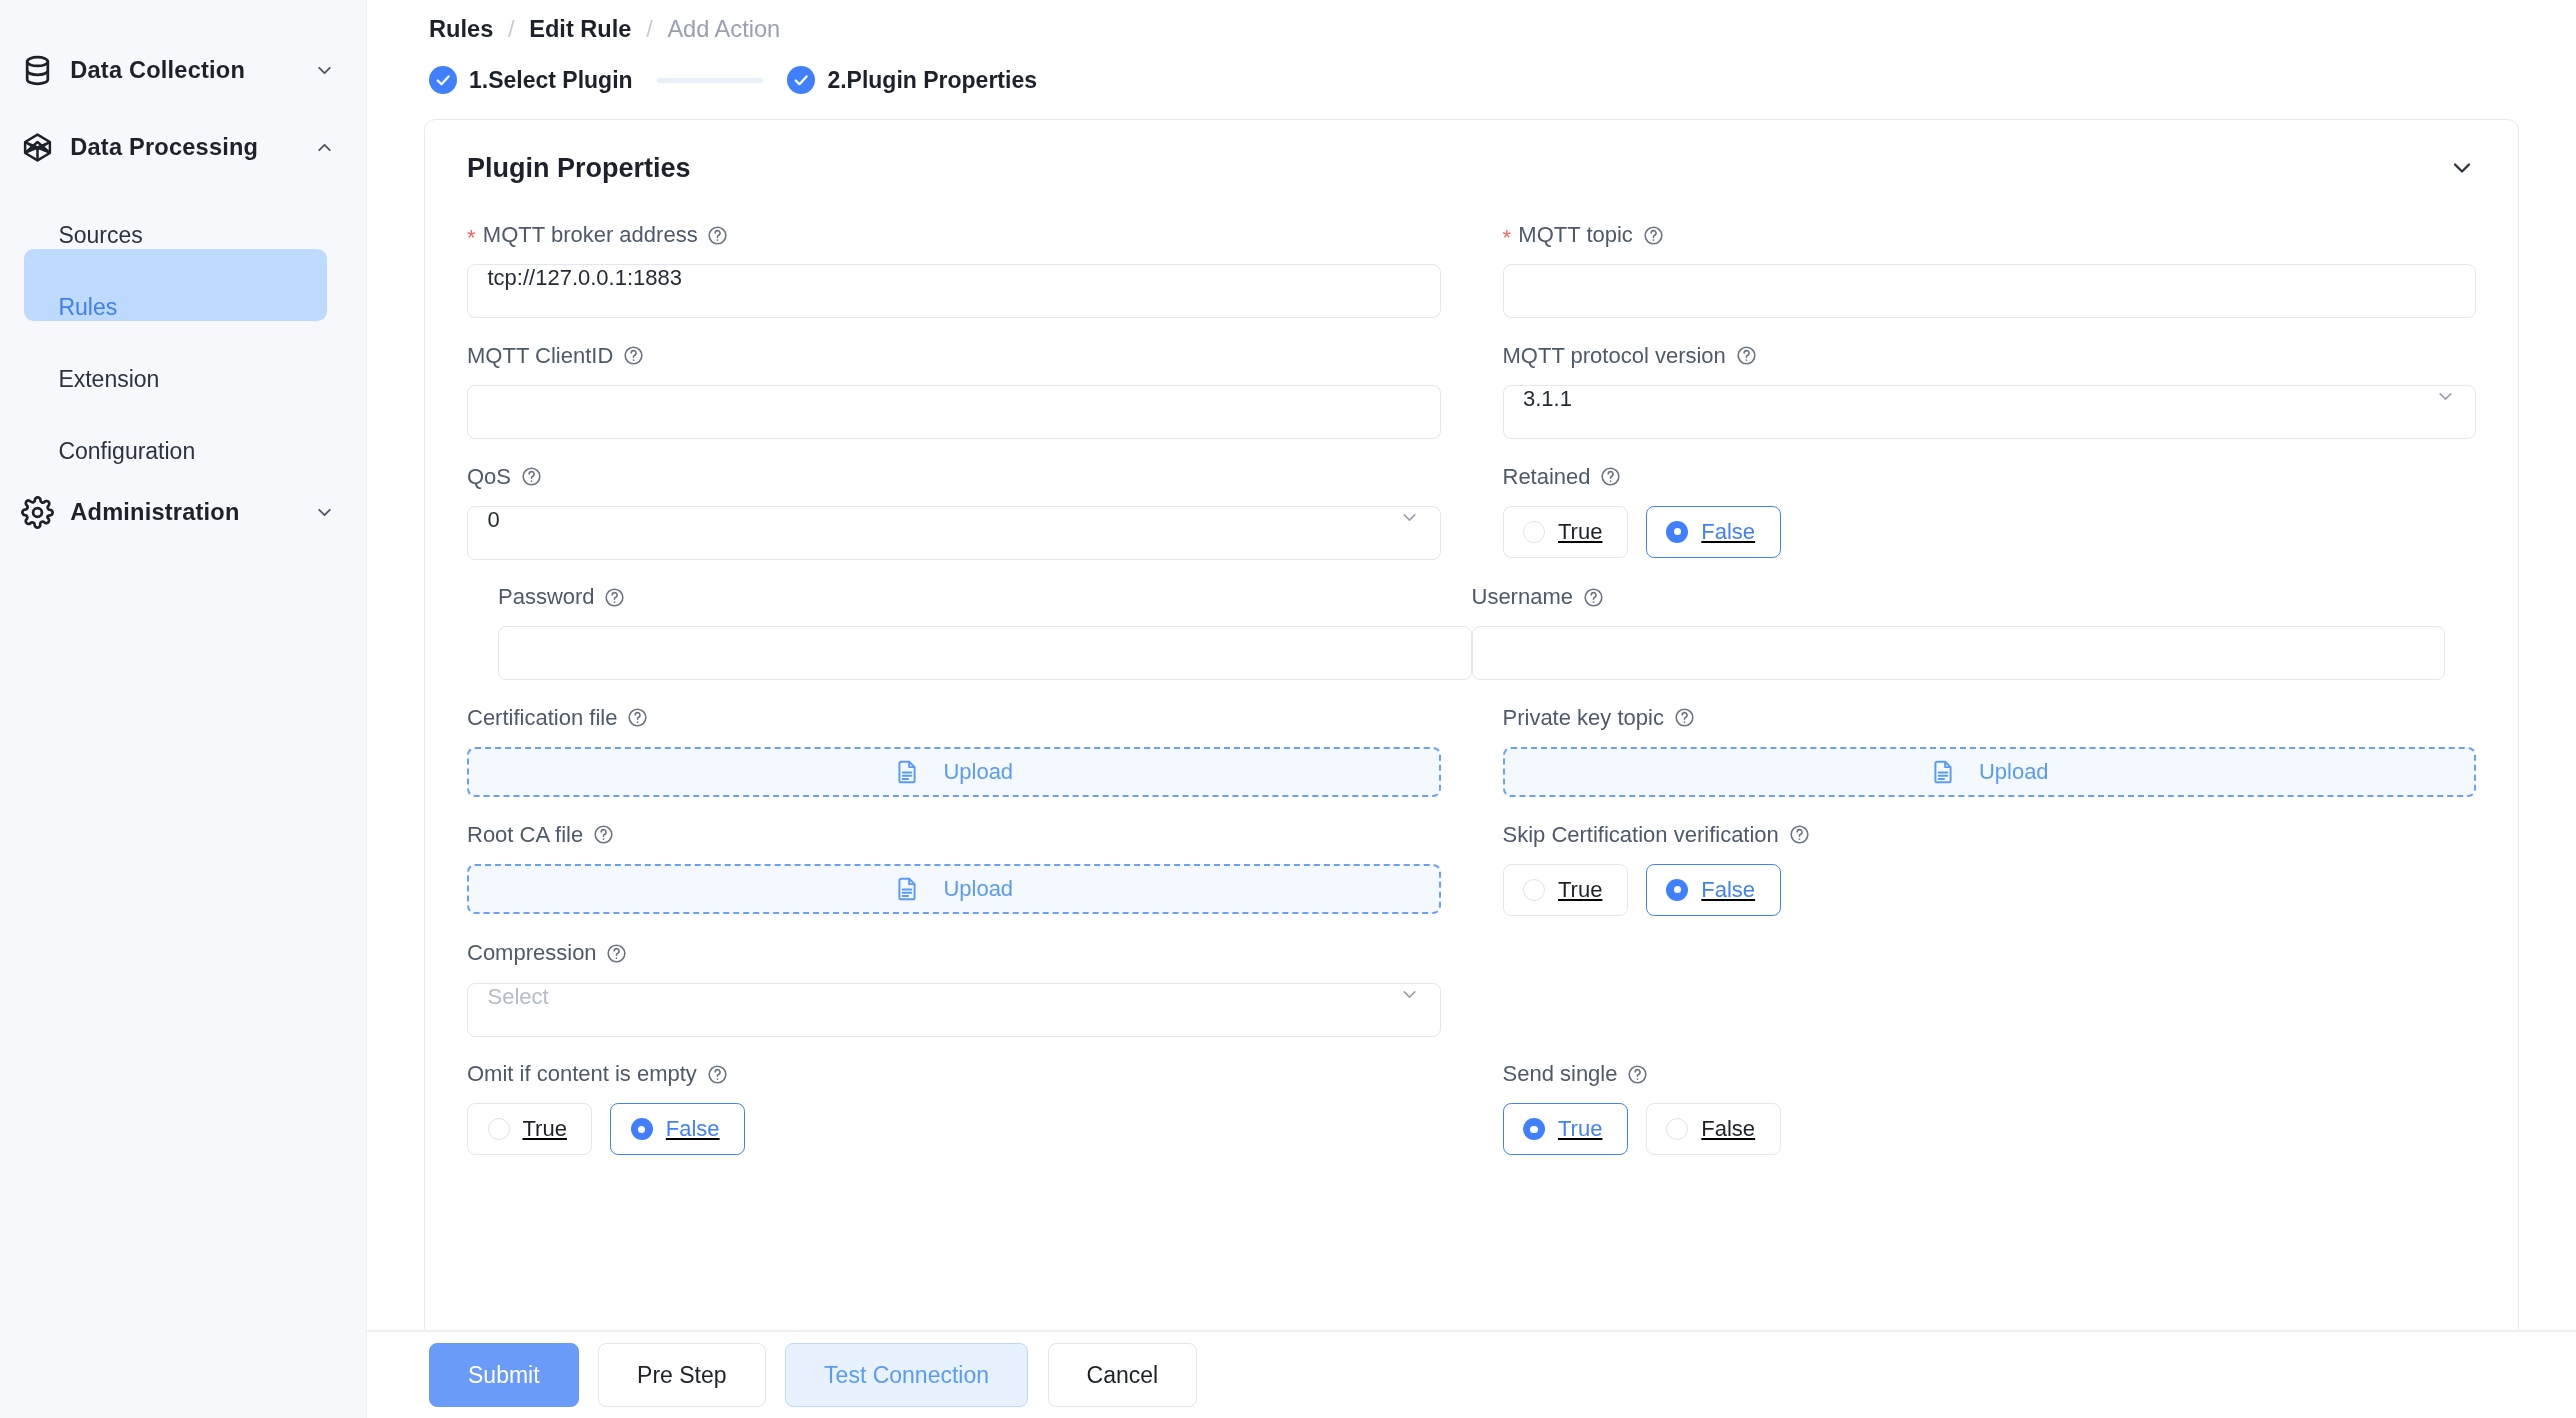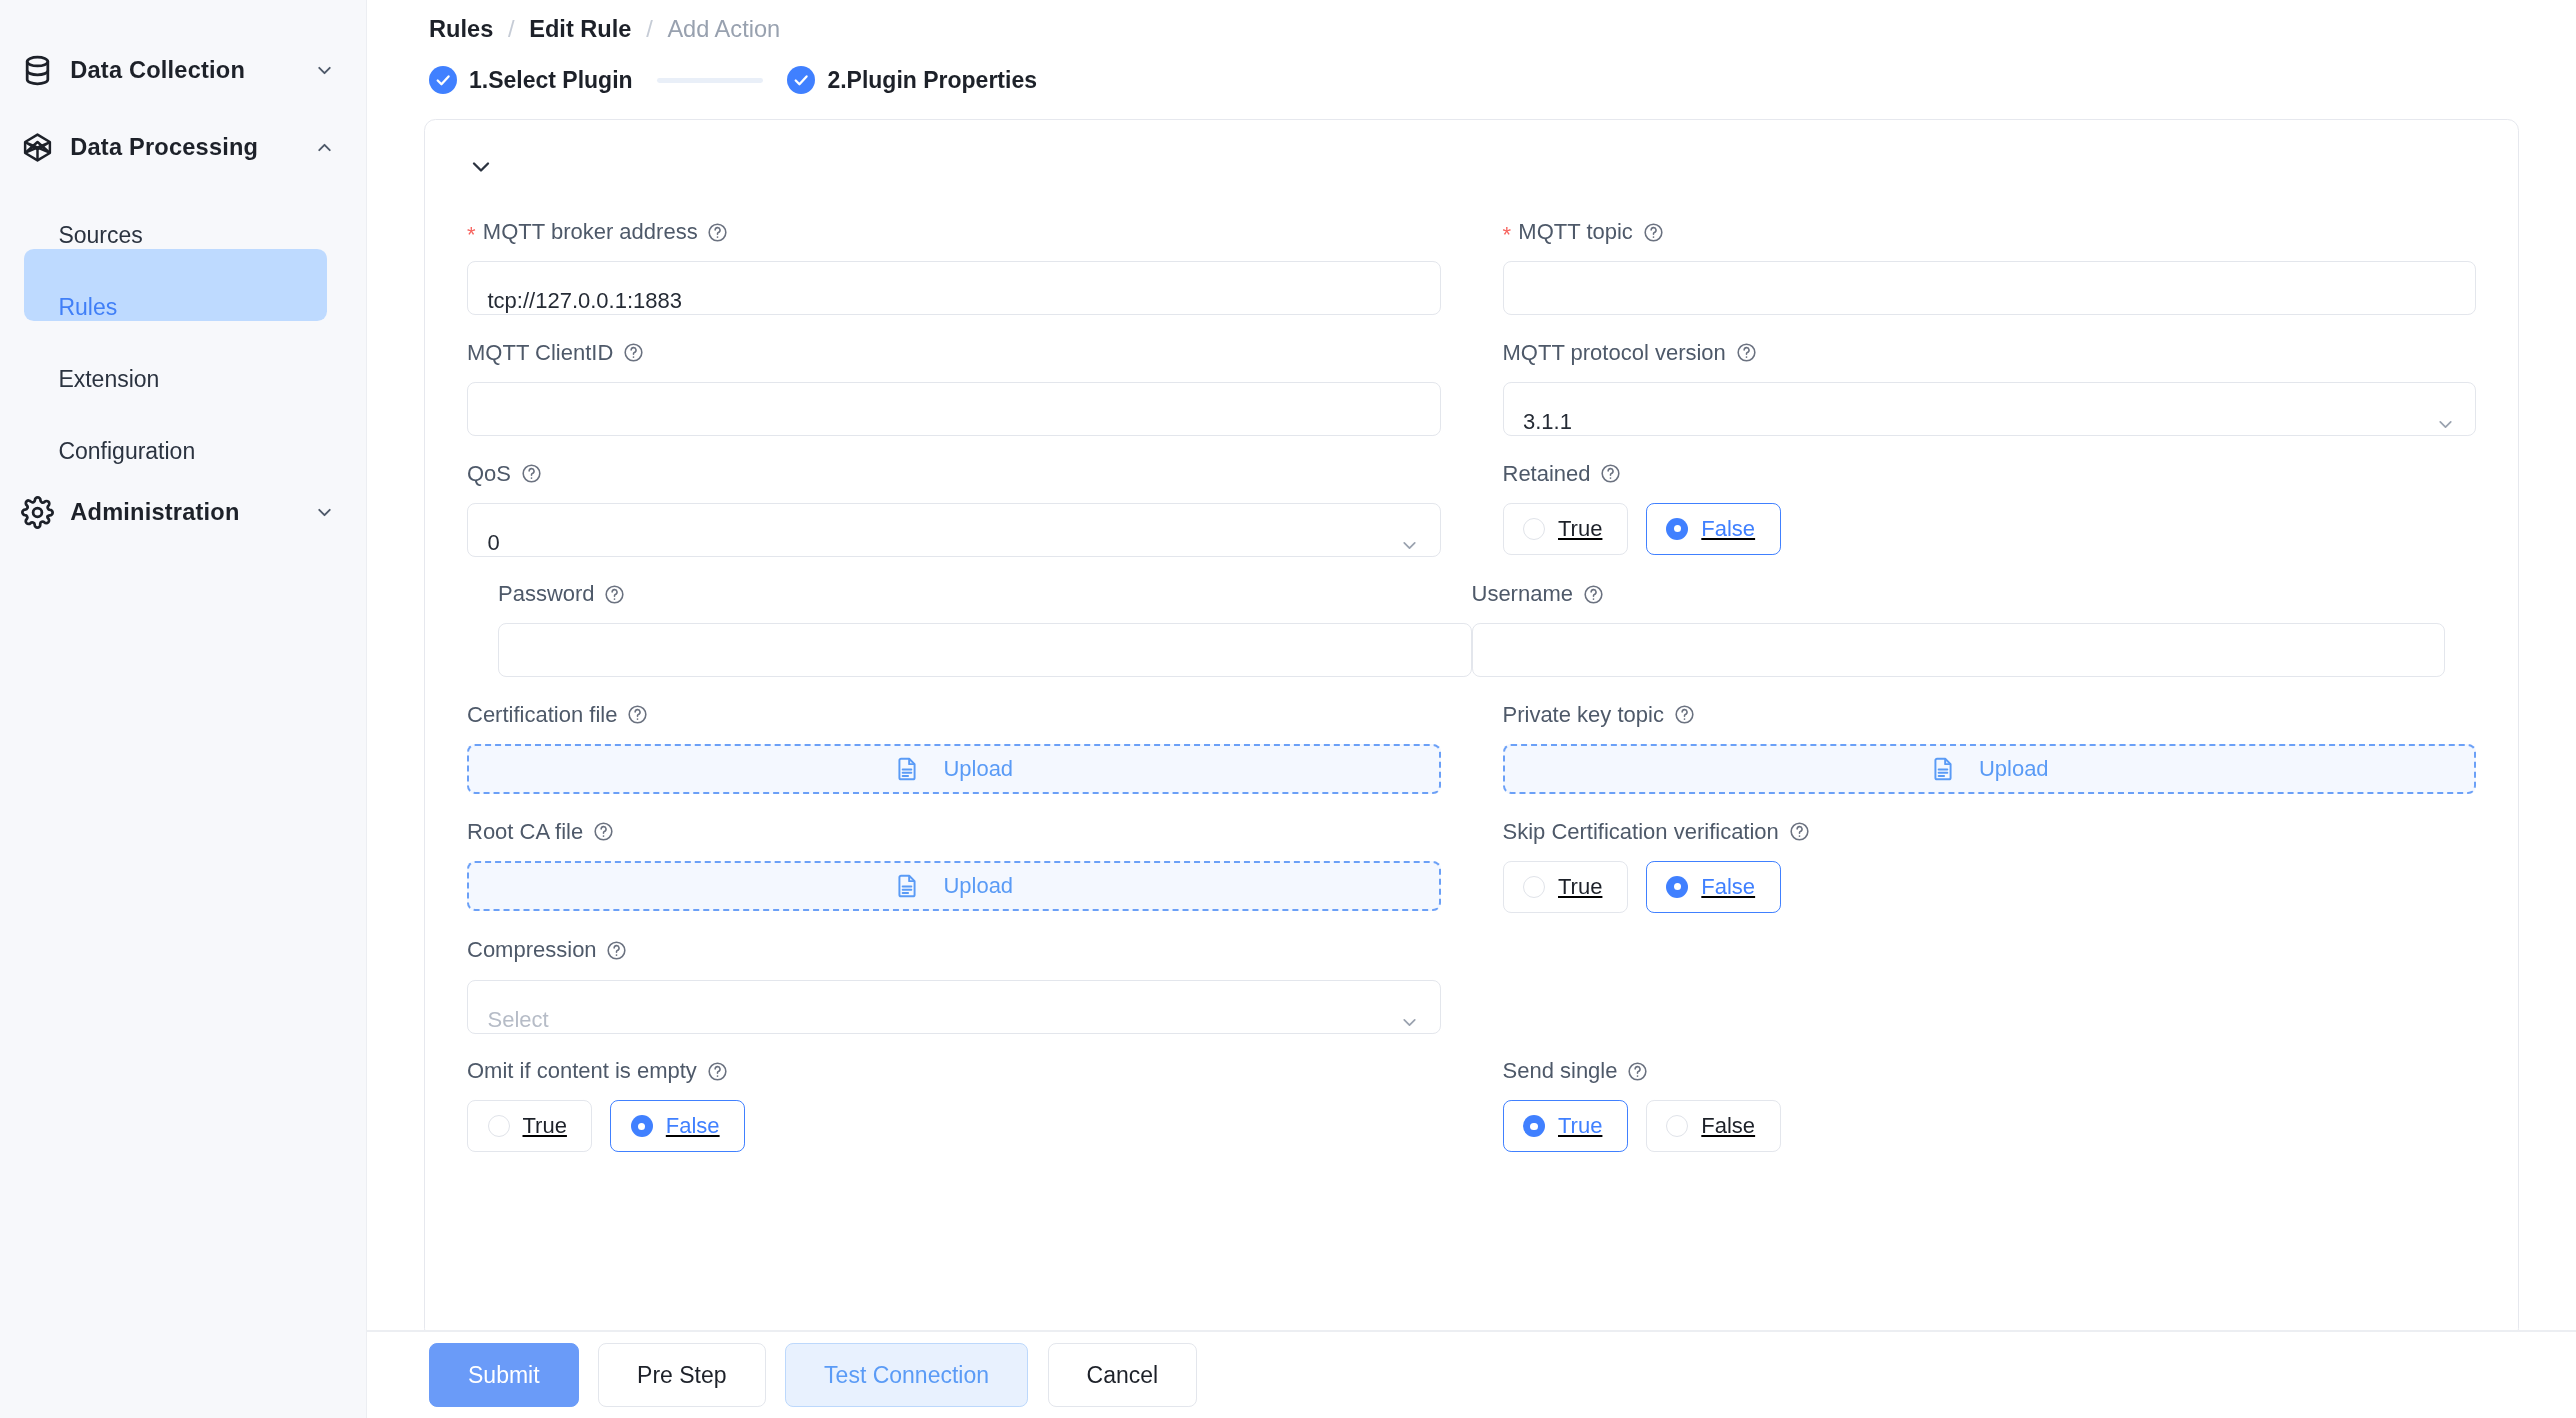--- a/index.html
+++ b/index.html
@@ -143,21 +143,21 @@
   }
   .q {
     width: 21px; height: 21px; margin-left: 9.8px; flex: 0 0 21px;
     color: #6b7280;
   }
 
   .input {
     height: 54px; width: 100%;
     border: 1.6px solid #e3e6ec; border-radius: 8.1px;
     background: #fff;
-    display: flex; align-items: flex-end;
+    display: flex; align-items: flex-start;
     padding: 0 19.5px;
     font-size: 22px; color: #1d2129;
   }
   .input .ph { color: #b6bcc7; }
   .input .val { color: #252b35; }
   .input .selchev {
     margin-left: auto; width: 21px; height: 21px;
     color: #9aa2af; flex: 0 0 21px;
   }
 
@@ -320,20 +320,21 @@
             </svg>
         </span>
         <span class="step-label">2.Plugin Properties</span>
       </div>
     </div>
 
     <div class="scrollbody">
       <div class="card">
 
         <div class="card-head">
+          <div class="card-title">Plugin Properties</div>
           <span class="card-chev">
             <svg viewBox="0 0 24 24" fill="none" stroke="currentColor" stroke-width="2" stroke-linecap="round" stroke-linejoin="round">
                 <polyline points="6 9 12 15 18 9"></polyline>
               </svg>
           </span>
         </div>
 
         <div class="form">
 
           <div class="row">

